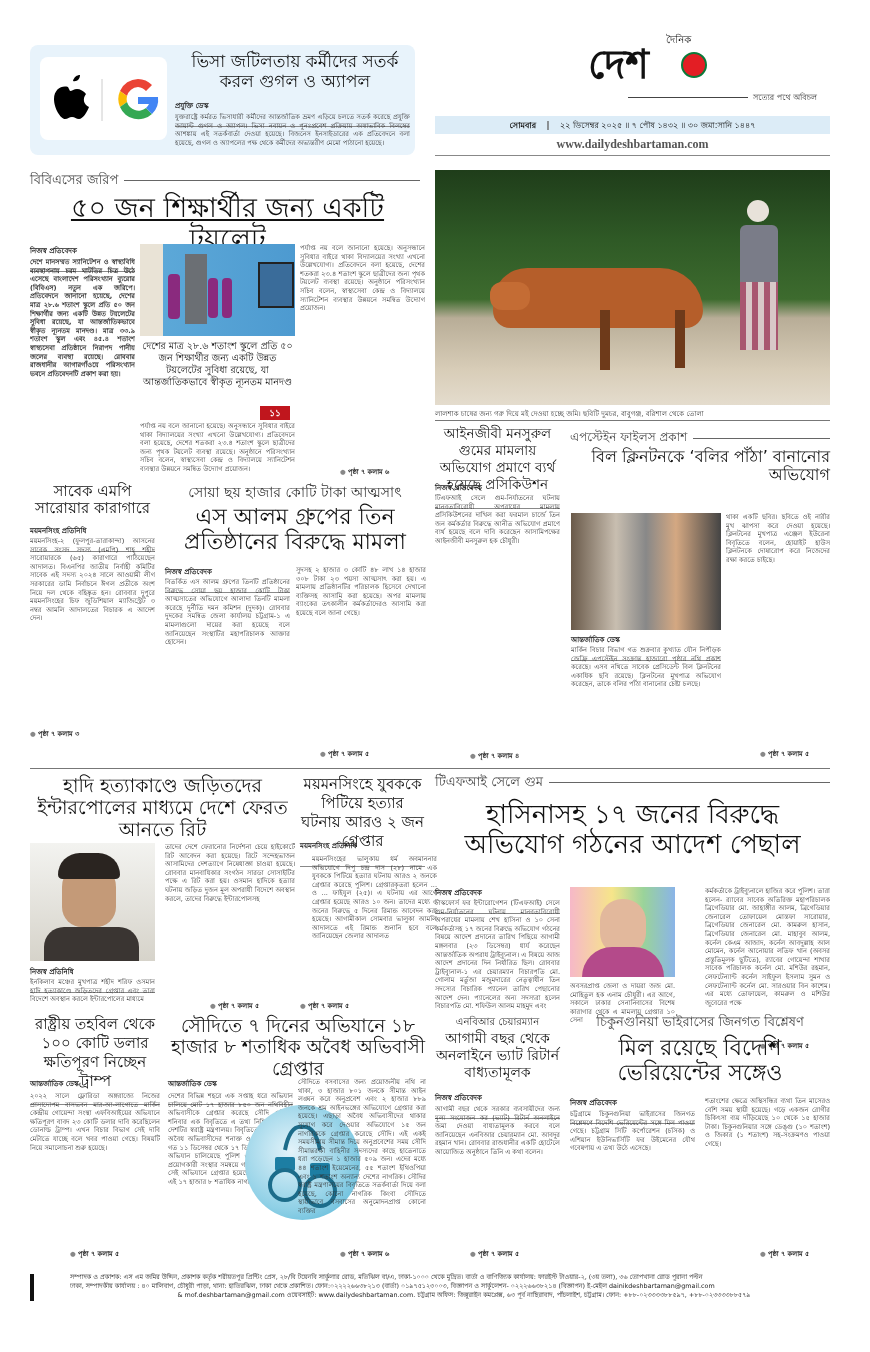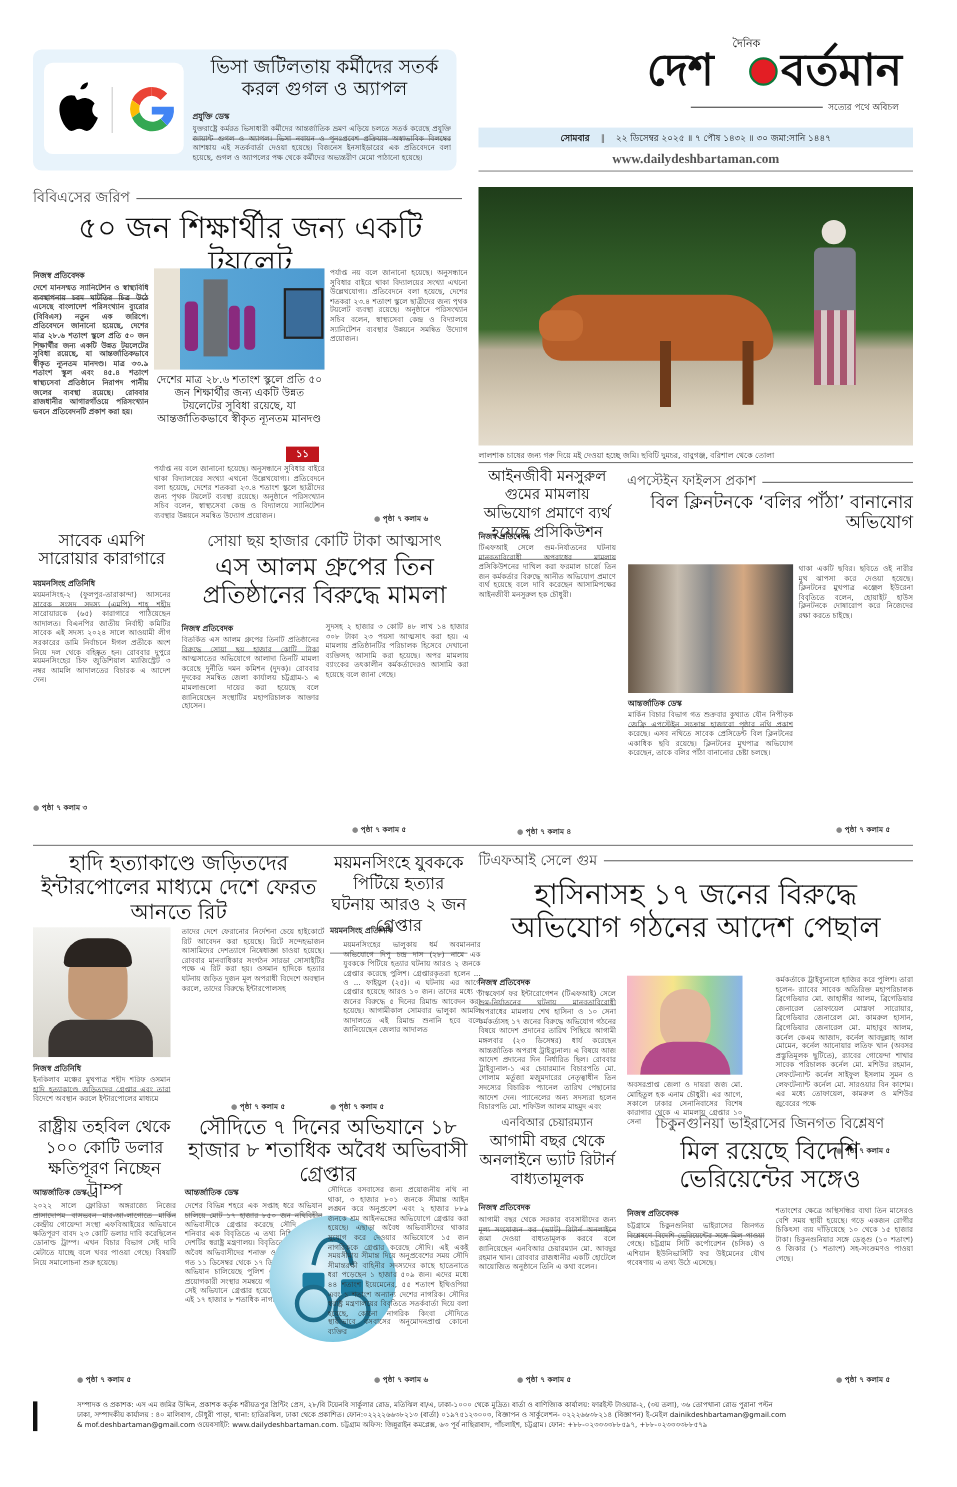--- a/index.html
+++ b/index.html
@@ -54,38 +54,37 @@
 <div class="abs hl" style="left:180px;top:52px;width:230px;font-size:17px;">ভিসা জটিলতায় কর্মীদের সতর্ক করল গুগল ও অ্যাপল</div>
 <div class="abs byline" style="left:175px;top:100px;width:235px;">প্রযুক্তি ডেস্ক</div>
 <div class="abs body-text" style="left:175px;top:113px;width:235px;height:34px;">
   <span>যুক্তরাষ্ট্রে কর্মরত ভিসাধারী কর্মীদের আন্তর্জাতিক ভ্রমণ এড়িয়ে চলতে সতর্ক করেছে প্রযুক্তি জায়ান্ট গুগল ও অ্যাপল। ভিসা নবায়ন ও পুনঃপ্রবেশ প্রক্রিয়ায় অস্বাভাবিক বিলম্বের আশঙ্কায় এই সতর্কবার্তা দেওয়া হয়েছে। বিজনেস ইনসাইডারের এক প্রতিবেদনে বলা হয়েছে, গুগল ও অ্যাপলের পক্ষ থেকে কর্মীদের অভ্যন্তরীণ মেমো পাঠানো হয়েছে।</span>
 </div>
 
 <div id="masthead" class="abs">
   <div class="abs" style="left:78px;top:0;font-size:10px;">দৈনিক</div>
   <div class="abs" style="left:0;top:10px;font-size:40px;font-weight:bold;line-height:44px;">দেশ</div>
   <div class="abs" style="left:93px;top:20px;width:26px;height:26px;border-radius:50%;background:#e31e24;border:2px solid #0a7a3a;"></div>
-  <div class="abs" style="left:122px;top:10px;font-size:40px;font-weight:bold;line-height:44px;">বর্তমান</div>
   <div class="abs" style="left:40px;top:65px;width:120px;height:1px;background:#444;"></div>
   <div class="abs" style="left:165px;top:59px;font-size:8px;color:#333;">সত্যের পথে অবিচল</div>
 </div>
 
 <div id="date-bar" class="abs">
   <span style="font-weight:bold;">সোমবার</span>
   <span style="color:#666;">‖</span>
   <span>২২ ডিসেম্বর ২০২৫ ॥ ৭ পৌষ ১৪৩২ ॥ ৩০ জমা:সানি ১৪৪৭</span>
 </div>
 <div id="site-url" class="abs">www.dailydeshbartaman.com</div>
 <div id="header-rule" class="abs"></div>
 
 <div class="abs kicker" style="left:30px;top:170px;width:390px;">
   <span>বিবিএসের জরিপ</span>
     <span class="line"></span>
 </div>
-<div class="abs hl" style="left:30px;top:192px;width:395px;font-size:27px;">৫০ জন শিক্ষার্থীর জন্য একটি টয়লেট</div>
+<div class="abs hl" style="left:30px;top:192px;width:395px;font-size:27px;text-decoration:underline;">৫০ জন শিক্ষার্থীর জন্য একটি টয়লেট</div>
 <div class="abs byline" style="left:30px;top:245px;width:105px;">নিজস্ব প্রতিবেদক</div>
 <div class="abs body-text" style="left:30px;top:258px;width:105px;height:215px;font-weight:bold;">
   <span>দেশে মানসম্মত স্যানিটেশন ও স্বাস্থ্যবিধি ব্যবস্থাপনায় চরম ঘাটতির চিত্র উঠে এসেছে বাংলাদেশ পরিসংখ্যান ব্যুরোর (বিবিএস) নতুন এক জরিপে। প্রতিবেদনে জানানো হয়েছে, দেশের মাত্র ২৮.৬ শতাংশ স্কুলে প্রতি ৫০ জন শিক্ষার্থীর জন্য একটি উন্নত টয়লেটের সুবিধা রয়েছে, যা আন্তর্জাতিকভাবে স্বীকৃত ন্যূনতম মানদণ্ড। মাত্র ৩৩.৯ শতাংশ স্কুল এবং ৪৫.৪ শতাংশ স্বাস্থ্যসেবা প্রতিষ্ঠানে নিরাপদ পানীয় জলের ব্যবস্থা রয়েছে। রোববার রাজধানীর আগারগাঁওয়ে পরিসংখ্যান ভবনে প্রতিবেদনটি প্রকাশ করা হয়।</span>
 </div>
 <div id="school-photo" class="abs photo">
   <div class="abs" style="left:45px;top:10px;width:22px;height:70px;background:#6b6f74;"></div>
   <div class="abs" style="left:28px;top:30px;width:12px;height:45px;background:#8a2a7e;border-radius:4px;"></div>
   <div class="abs" style="left:68px;top:34px;width:10px;height:40px;background:#8a2a7e;border-radius:4px;"></div>
   <div class="abs" style="left:82px;top:34px;width:10px;height:40px;background:#8a2a7e;border-radius:4px;"></div>
   <div class="abs" style="left:118px;top:18px;width:36px;height:46px;background:#3a6c9a;border:2px solid #222;"></div>
@@ -238,13 +237,13 @@
   <span>চট্টগ্রামে চিকুনগুনিয়া ভাইরাসের জিনগত বিশ্লেষণে বিদেশি ভেরিয়েন্টের সঙ্গে মিল পাওয়া গেছে। চট্টগ্রাম সিটি কর্পোরেশন (চসিক) ও এশিয়ান ইউনিভার্সিটি ফর উইমেনের যৌথ গবেষণায় এ তথ্য উঠে এসেছে।</span>
 </div>
 <div class="abs body-text" style="left:705px;top:1097px;width:125px;height:148px;">
   <span>শতাংশের ক্ষেত্রে অস্থিসন্ধির ব্যথা তিন মাসেরও বেশি সময় স্থায়ী হয়েছে। গড়ে একজন রোগীর চিকিৎসা ব্যয় দাঁড়িয়েছে ১০ থেকে ১৫ হাজার টাকা। চিকুনগুনিয়ার সঙ্গে ডেঙ্গু (১০ শতাংশ) ও জিকার (১ শতাংশ) সহ-সংক্রমণও পাওয়া গেছে।</span>
 </div>
 <div class="abs cont" style="left:760px;top:1248px;"><span class="dot">● </span><span>পৃষ্ঠা ৭ কলাম ৫</span></div>
 
 <div class="abs" style="left:30px;top:1274px;width:4px;height:27px;background:#111;"></div>
 <div class="abs" style="left:70px;top:1273px;width:760px;font-size:6.4px;line-height:9px;color:#222;white-space:nowrap;overflow:hidden;">সম্পাদক ও প্রকাশক: এস এম জমির উদ্দিন, প্রকাশক কর্তৃক শরীয়তপুর প্রিন্টিং প্রেস, ২৮/বি টয়েনবি সার্কুলার রোড, মতিঝিল বা/এ, ঢাকা-১০০০ থেকে মুদ্রিত। বার্তা ও বাণিজ্যিক কার্যালয়: ফারইস্ট টাওয়ার-২, (৩য় তলা), ৩৬ তোপখানা রোড পুরানা পল্টন</div>
 <div class="abs" style="left:70px;top:1282px;width:760px;font-size:6.4px;line-height:9px;color:#222;white-space:nowrap;overflow:hidden;">ঢাকা, সম্পাদকীয় কার্যালয় : ৪০ মালিবাগ, চৌধুরী পাড়া, থানা: হাতিরঝিল, ঢাকা থেকে প্রকাশিত। ফোন:০২২২২৬৬৩৮২১৩ (বার্তা) ০১৯৭৫১২৩০০৩, বিজ্ঞাপন ও সার্কুলেশন- ০২২২৬৬৩৮২১৪ (বিজ্ঞাপন) ই-মেইল dainikdeshbartaman@gmail.com</div>
-<div class="abs" style="left:70px;top:1291px;width:760px;font-size:6.4px;line-height:9px;color:#222;white-space:nowrap;overflow:hidden;">&amp; mof.deshbartaman@gmail.com ওয়েবসাইট: www.dailydeshbartaman.com. চট্টগ্রাম অফিস: জিন্নুরাইন কমপ্লেক্স, ৬৩ পূর্ব নাছিরাবাদ, পাঁচলাইশ, চট্টগ্রাম। ফোন: +৮৮-০২৩৩৩৩৮৮৫৯৭, +৮৮-০২৩৩৩৩৮৮৫৭৯</div>
+<div class="abs" style="left:84px;top:1291px;width:760px;font-size:6.4px;line-height:9px;color:#222;white-space:nowrap;overflow:hidden;text-align:center;">&amp; mof.deshbartaman@gmail.com ওয়েবসাইট: www.dailydeshbartaman.com. চট্টগ্রাম অফিস: জিন্নুরাইন কমপ্লেক্স, ৬৩ পূর্ব নাছিরাবাদ, পাঁচলাইশ, চট্টগ্রাম। ফোন: +৮৮-০২৩৩৩৩৮৮৫৯৭, +৮৮-০২৩৩৩৩৮৮৫৭৯</div>
 
 </body></html>

